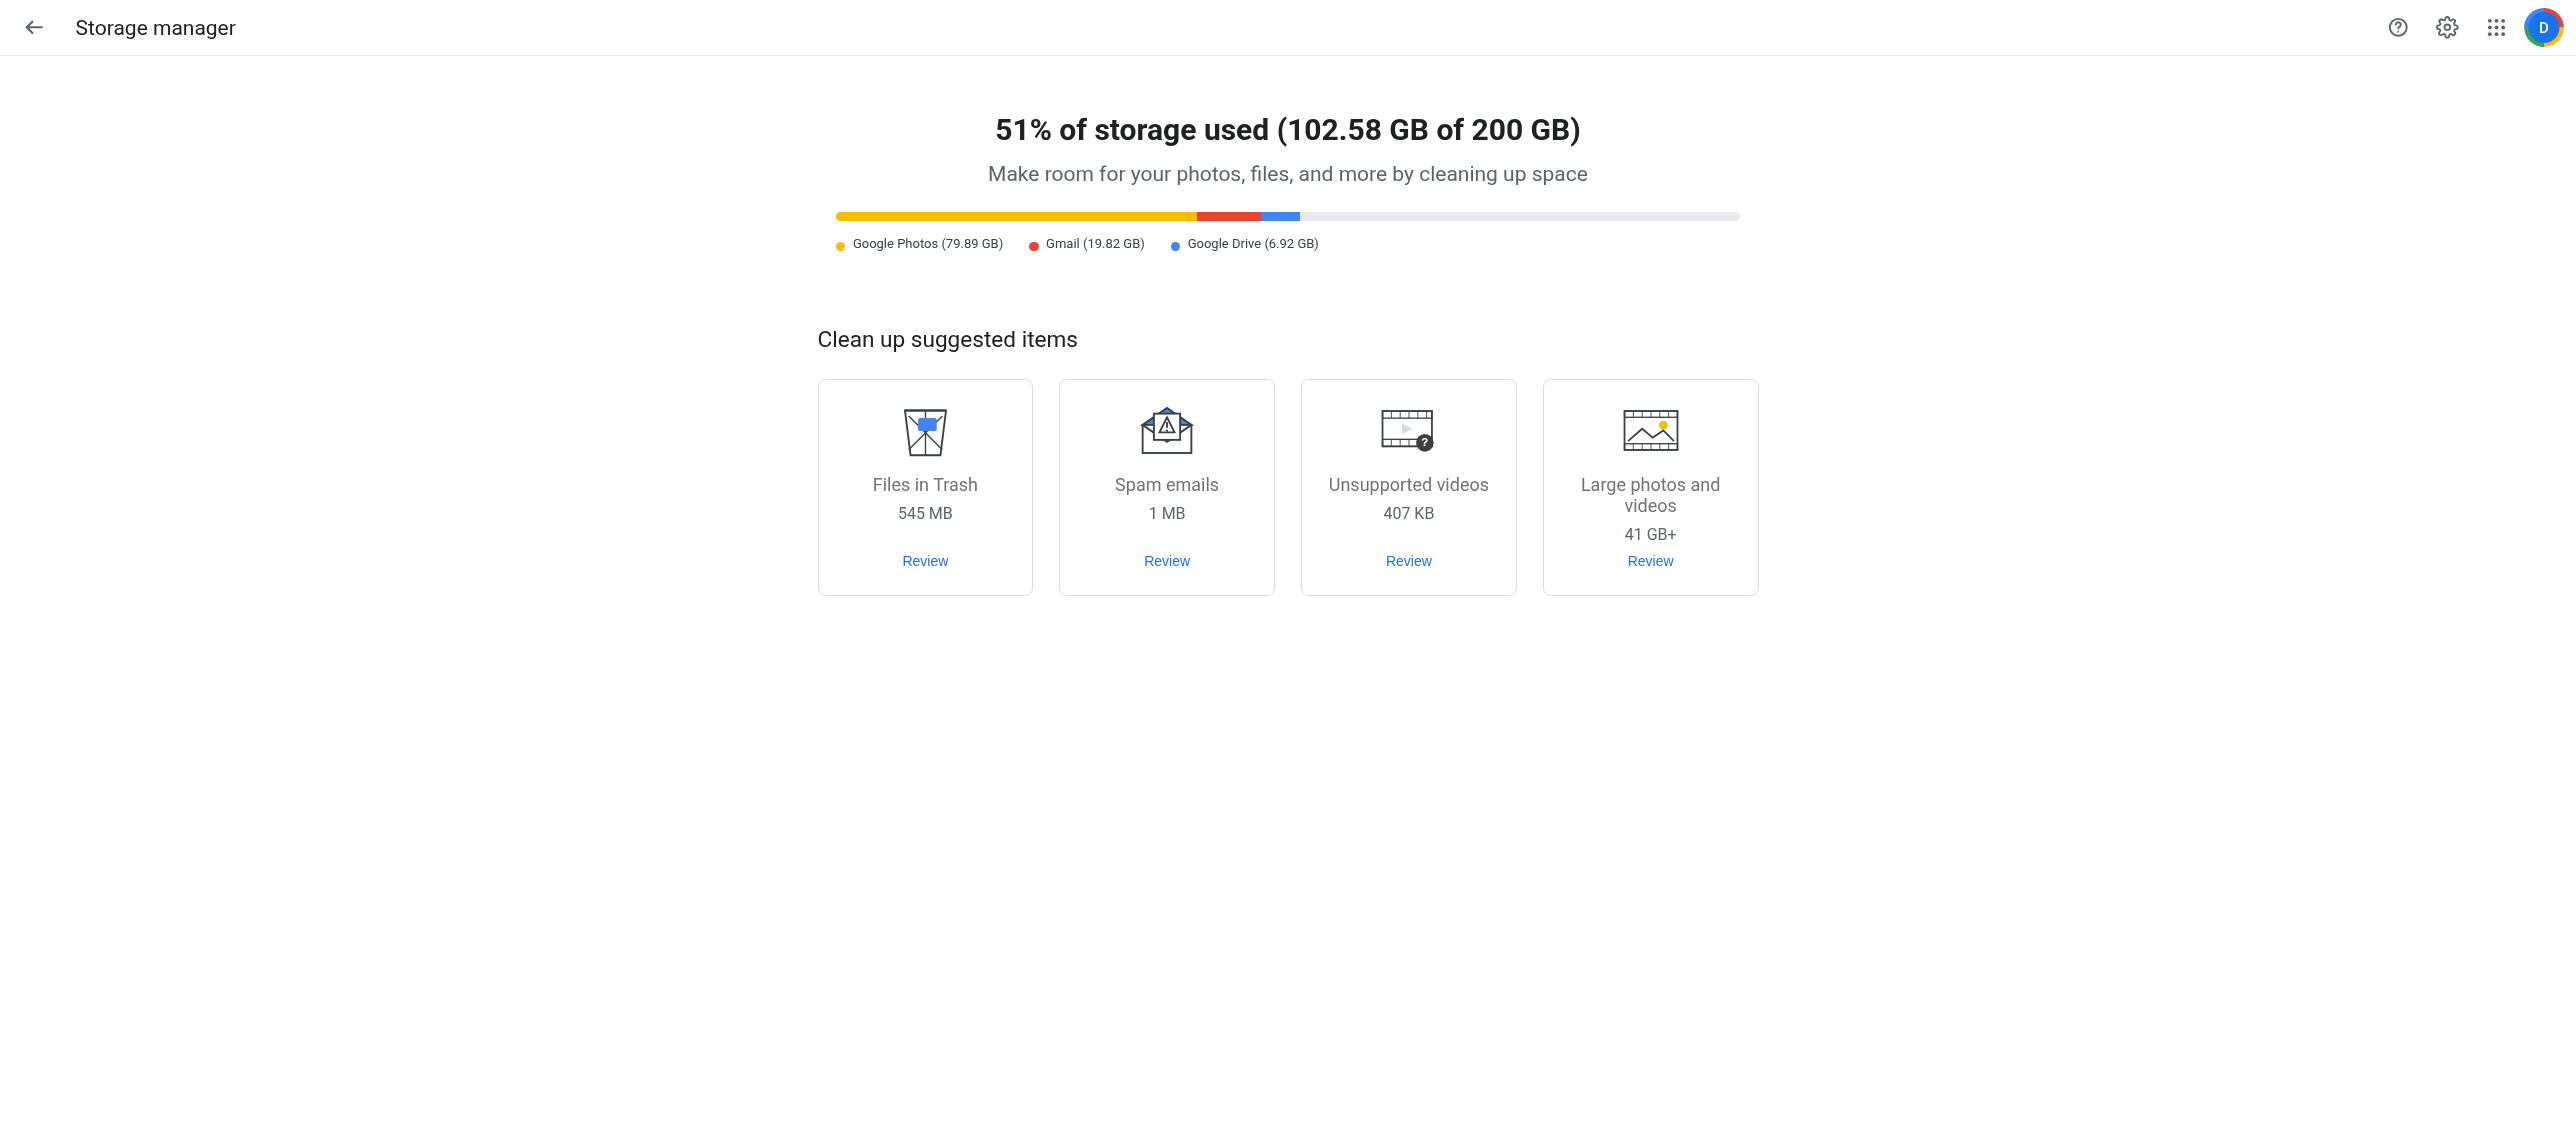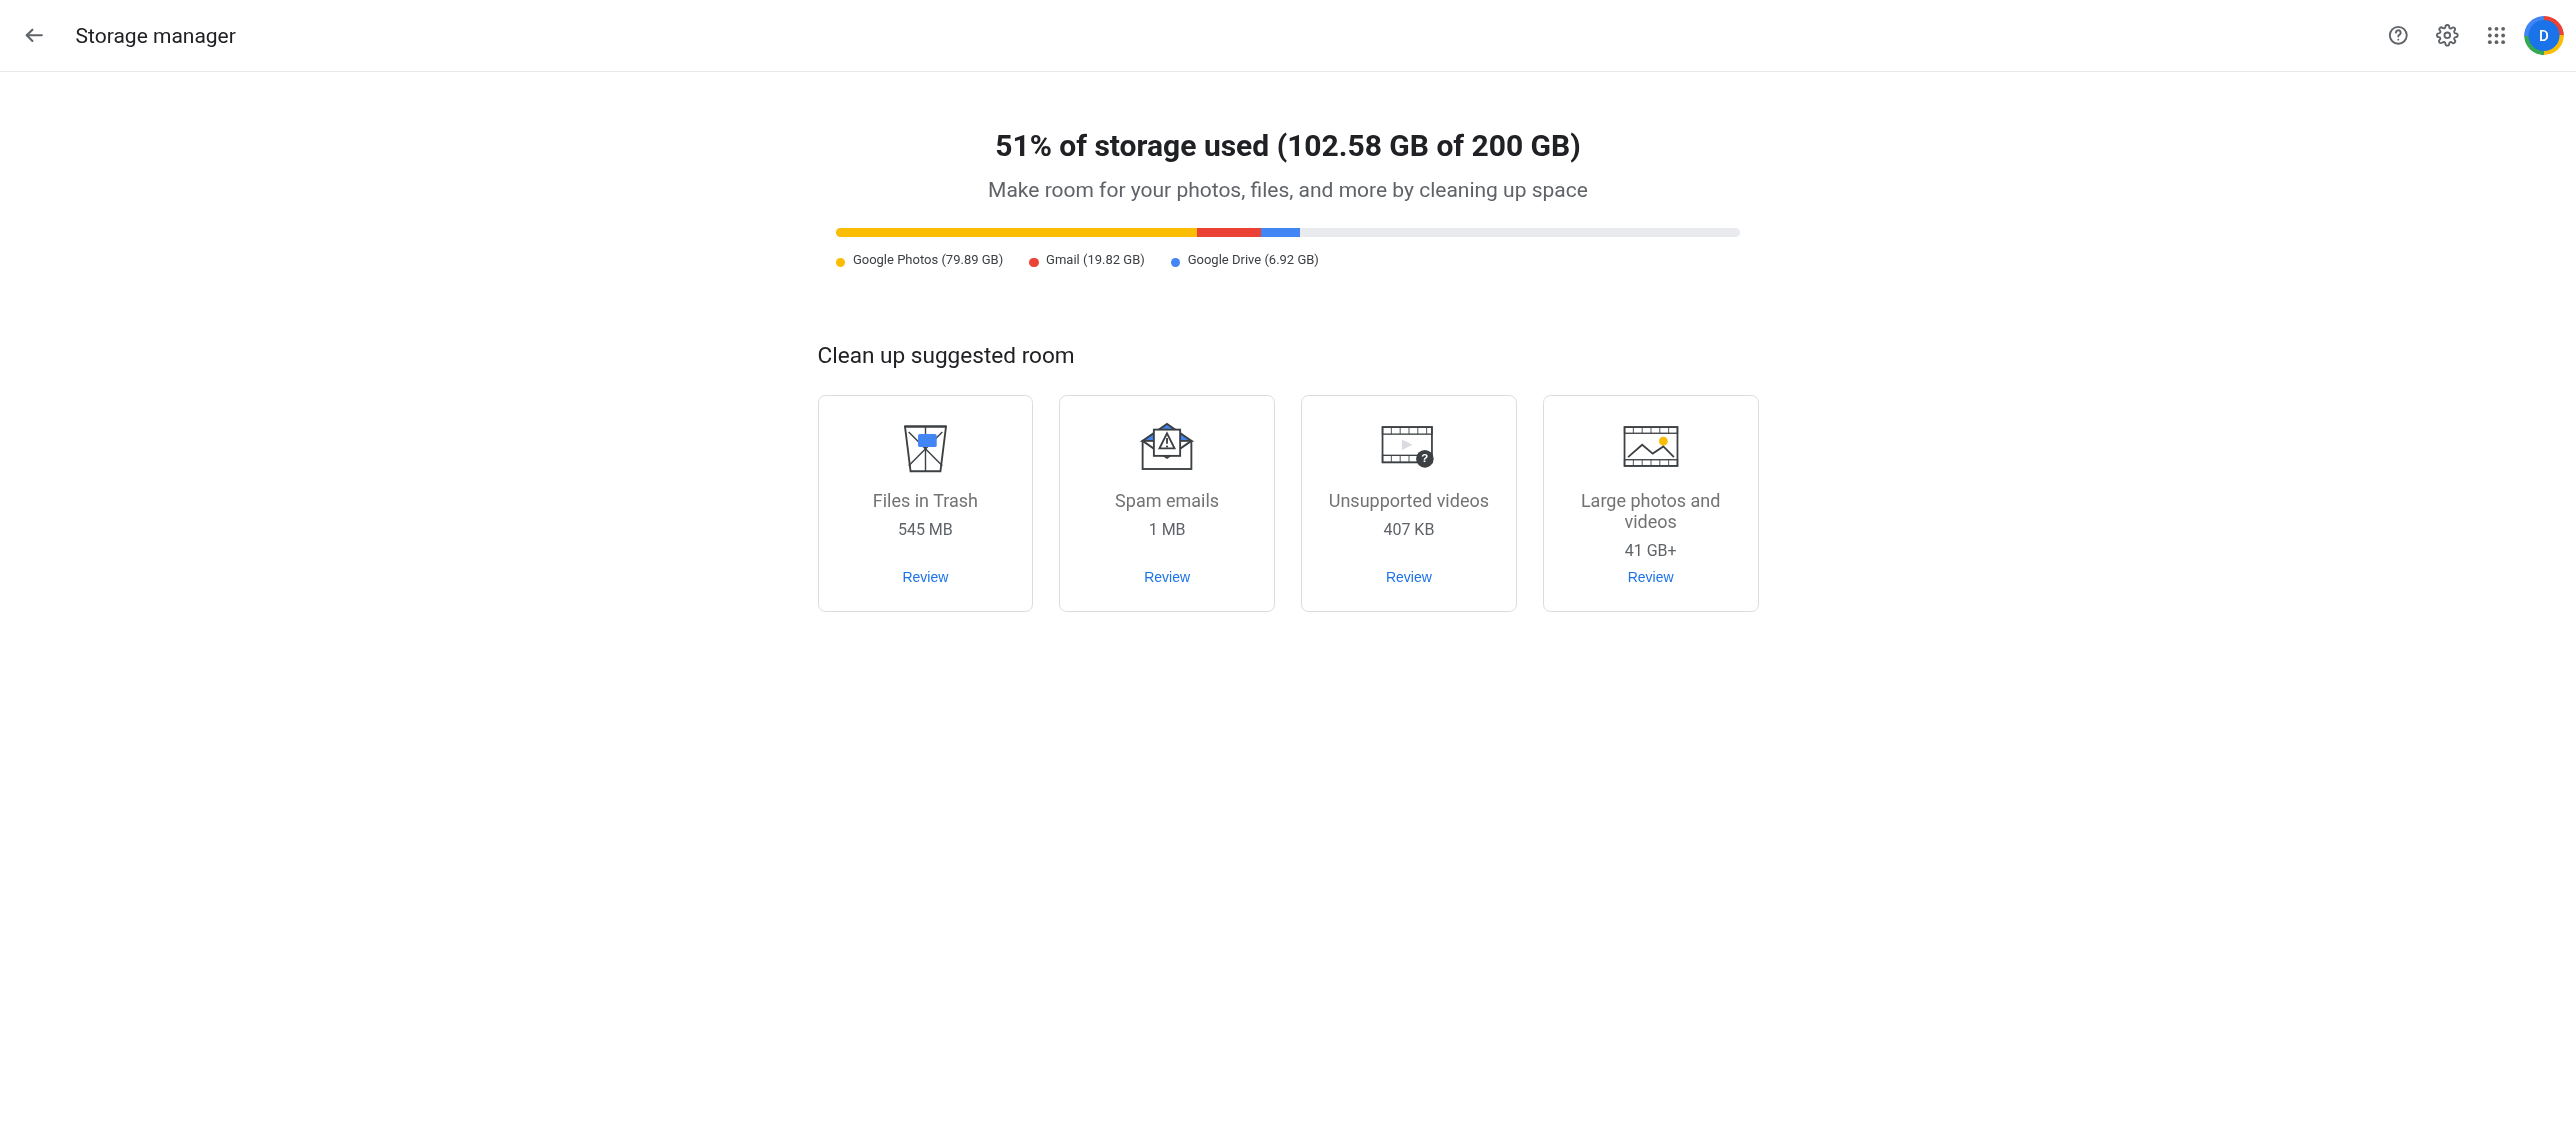--- a/index.html
+++ b/index.html
@@ -5,21 +5,21 @@
   * { box-sizing: border-box; margin: 0; padding: 0; }
   body {
     font-family: 'Google Sans', Roboto, Arial, sans-serif;
     background: #fff;
     color: #202124;
   }
   .header {
     display: flex;
     align-items: center;
     justify-content: space-between;
-    height: 72px;
+    height: 56px;
     padding: 0 15px;
     border-bottom: 0.9px solid #e8eaed;
   }
   .header-left { display: flex; align-items: center; gap: 22.6px; }
   .header-right { display: flex; align-items: center; gap: 11.3px; }
   .icon-btn {
     width: 38px; height: 38px;
     display: flex; align-items: center; justify-content: center;
     border-radius: 50%;
     cursor: pointer;
@@ -190,21 +190,21 @@
       <div class="legend-item">
         <span class="dot" style="background: rgb(234, 67, 53);"></span>
         <span>Gmail (19.82 GB)</span>
       </div>
       <div class="legend-item">
         <span class="dot" style="background: rgb(66, 133, 244);"></span>
         <span>Google Drive (6.92 GB)</span>
       </div>
     </div>
 
-  <h2 class="section-title">Clean up suggested room</h2>
+  <h2 class="section-title">Clean up suggested items</h2>
 
   <div class="cards">
 
     <div class="card">
       <div class="card-illus">
         <svg width="53" height="56" viewBox="0 0 56 60">
             <polygon points="6,8 50,8 44,56 12,56" fill="none" stroke="#3c4043" stroke-width="2"></polygon>
             <line x1="6" y1="8" x2="50" y2="8" stroke="#3c4043" stroke-width="2"></line>
             <line x1="10" y1="14" x2="46" y2="50" stroke="#3c4043" stroke-width="1.5"></line>
             <line x1="46" y1="14" x2="10" y2="50" stroke="#3c4043" stroke-width="1.5"></line>

